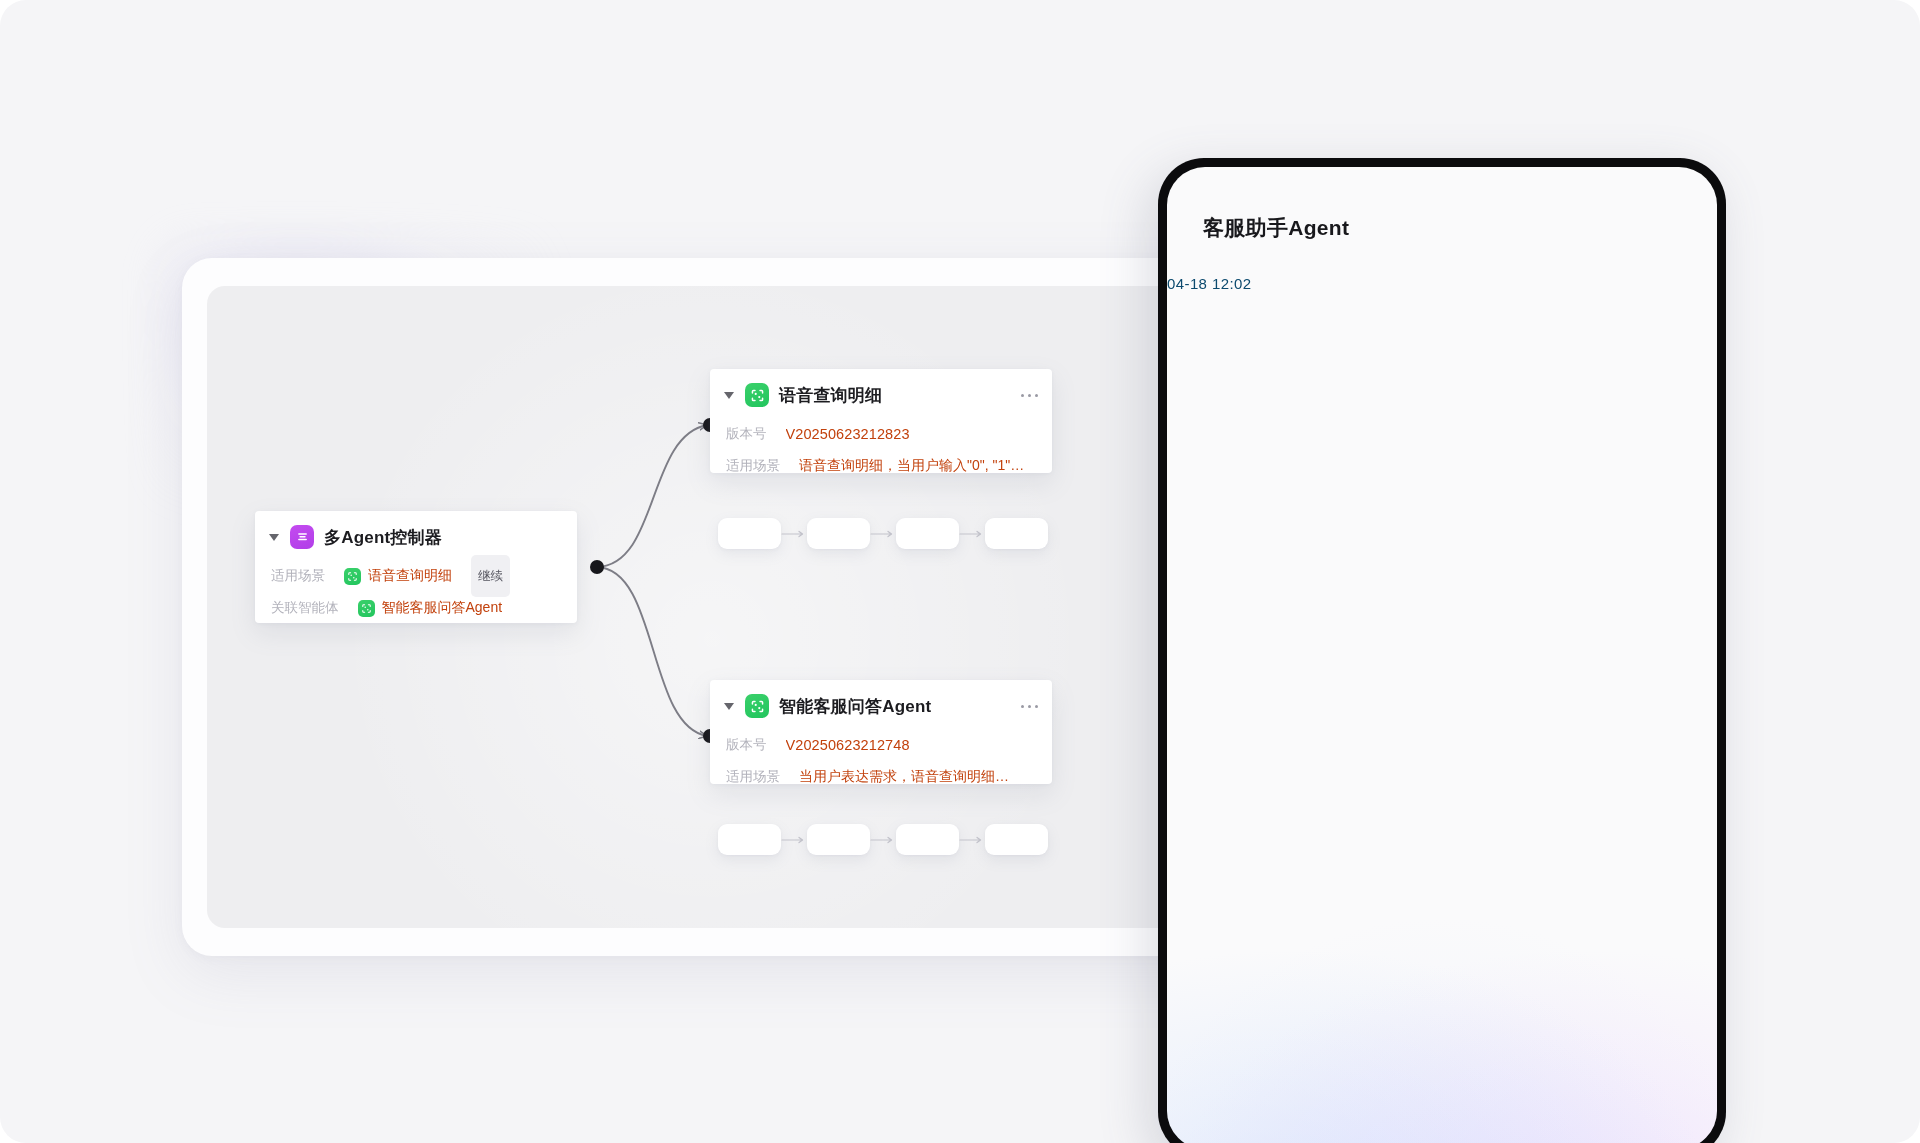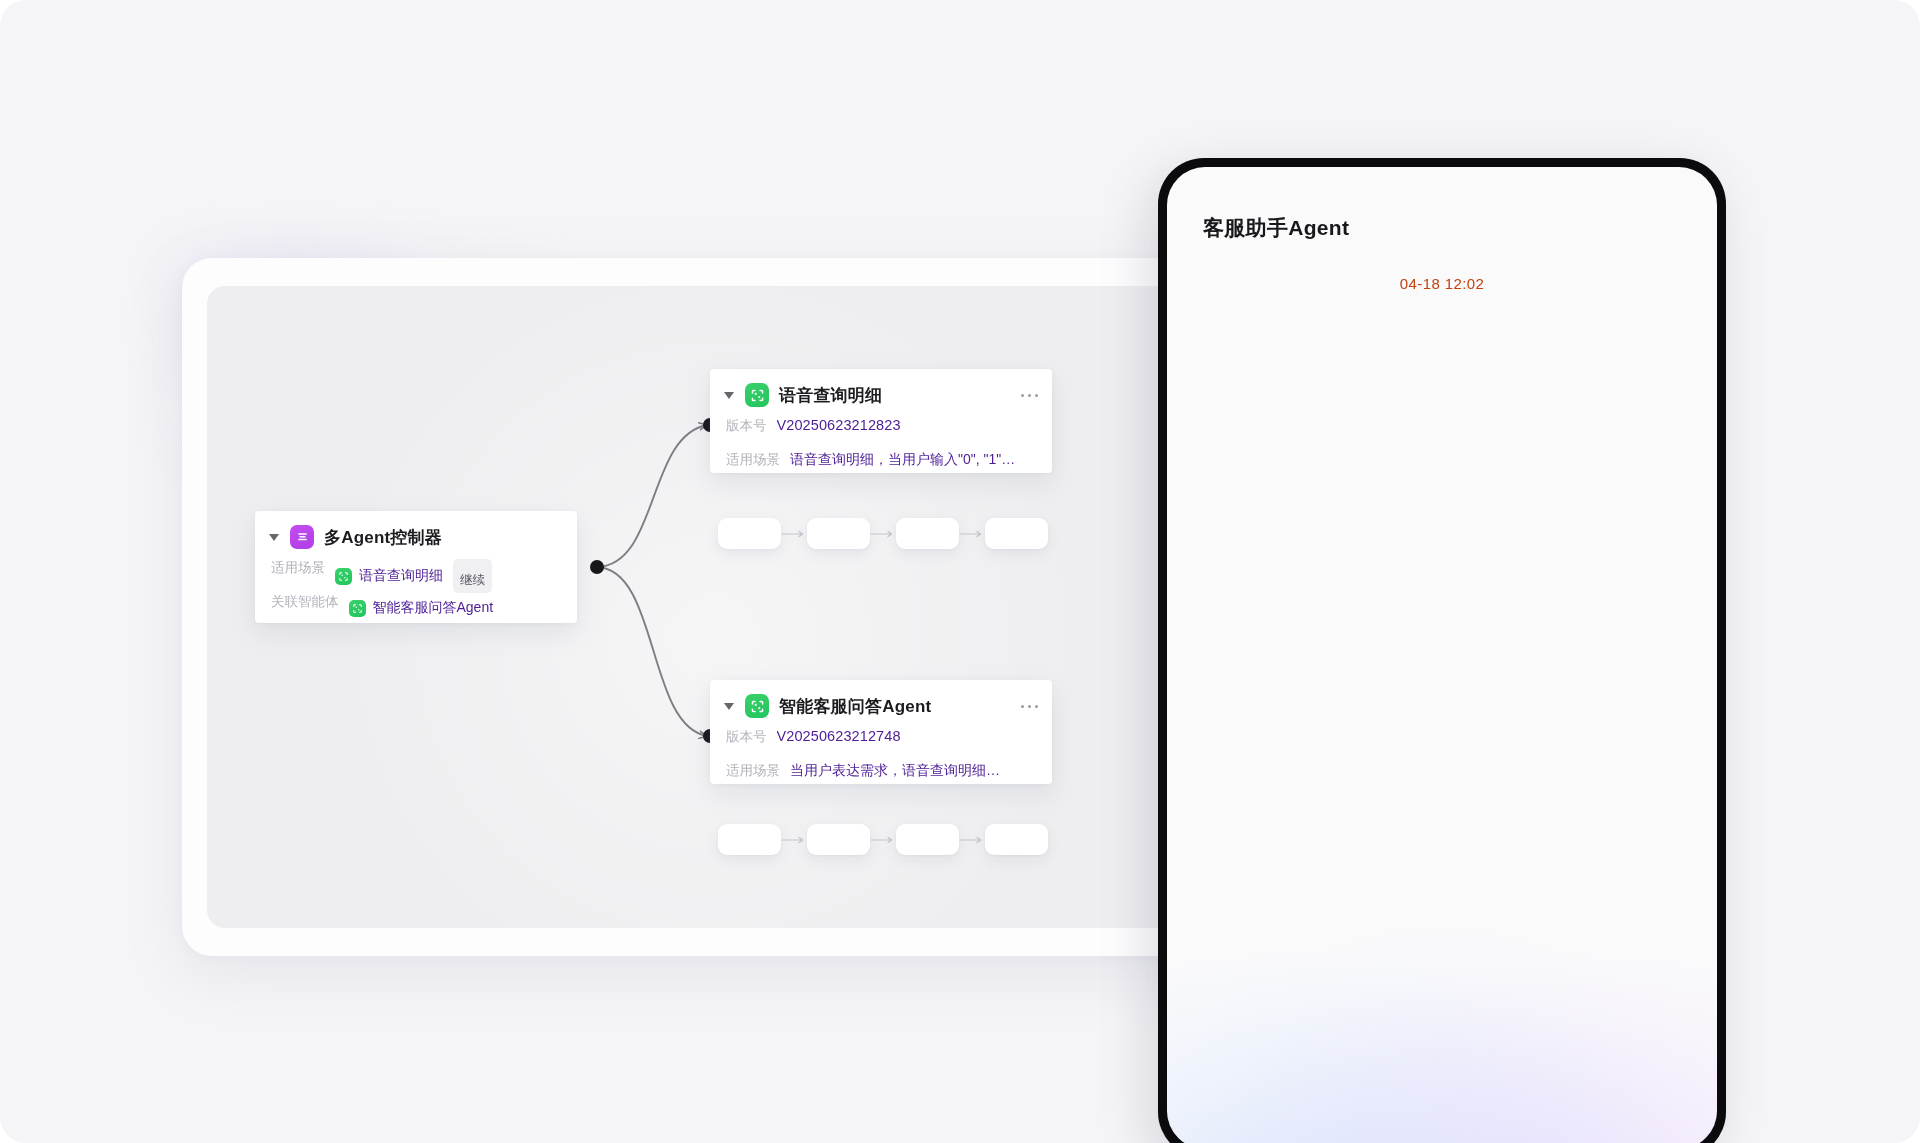--- a/index.html
+++ b/index.html
@@ -132,35 +132,36 @@
   .dots {
     display: flex; gap: 4px;
     align-items: center;
     flex: 0 0 auto;
     padding-left: 10px;
   }
   .dots i { width: 3px; height: 3px; border-radius: 50%; background: #9a9aa4; display: block; }
 
   .node-row {
     display: flex;
-    gap: 10px;
+    align-items: center;
+    gap: 19px;
     padding: 0 16px 0 16px;
     height: 34px;
     font-size: 13.5px;
   }
   .node-row:last-child { padding-bottom: 4px; }
 
   .row-label {
     color: #b2b2bb;
     font-size: 13.5px;
     white-space: nowrap;
     flex: 0 0 auto;
   }
   .row-value {
-    color: #4c1d95;
+    color: #c2410c;
     font-size: 14px;
     white-space: nowrap;
     overflow: hidden;
     text-overflow: ellipsis;
   }
   .row-value.mono { font-size: 14.5px; letter-spacing: .1px; }
 
   .mini-icon {
     width: 17px; height: 17px;
     border-radius: 5px;
@@ -242,23 +243,22 @@
     left: 36px; top: 47px;
     font-size: 21px;
     font-weight: 700;
     color: #18181c;
     letter-spacing: .3px;
     text-align: center;
   }
   .chat-timestamp {
     position: absolute;
     top: 108px; left: 0; right: 0;
-    text-align: center;
     font-size: 15px;
-    color: #c2410c;
+    color: #0c4a6e;
     letter-spacing: .4px;
   }
 </style>
 </head>
 <body>
 
 <div id="page">
 
   <div class="wf-halo"></div>
 

